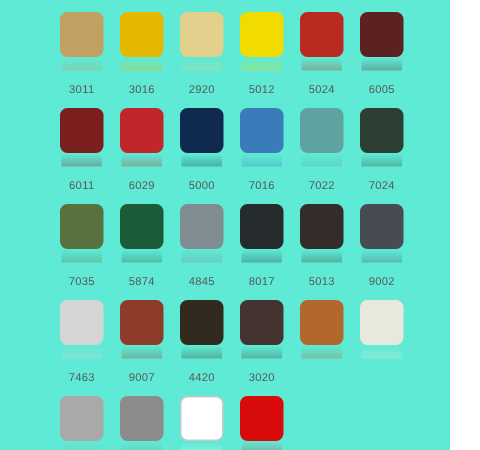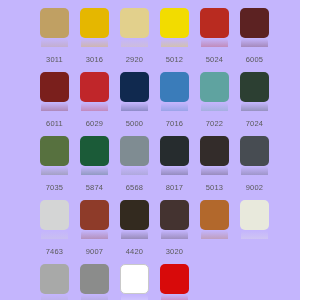--- a/index.html
+++ b/index.html
@@ -13,21 +13,21 @@
     font-family: "Liberation Sans", sans-serif;
     overflow: hidden;
   }
 
   .palette {
     position: relative;
     width: 300px;
     height: 300px;
     box-sizing: border-box;
     padding: 8px 0 0 0;
-    background: #c4b5fd;
+    background: #5eead4;
   }
 
   .swatch-row {
     display: flex;
     flex-direction: row;
     margin-left: 40px;
     margin-bottom: 0px;
     height: 39px;
   }
 
@@ -175,21 +175,21 @@
           <div class="swatch-reflection" style="background: linear-gradient(rgb(51, 44, 42) 0%, rgba(255, 255, 255, 0) 95%);"></div>
         </div>
         <div class="swatch-cell">
           <div class="swatch-chip" style="background: rgb(71, 76, 82);"></div>
           <div class="swatch-reflection" style="background: linear-gradient(rgb(71, 76, 82) 0%, rgba(255, 255, 255, 0) 95%);"></div>
         </div>
       </div>
       <div class="label-row">
         <div class="label-cell">7035</div>
         <div class="label-cell">5874</div>
-        <div class="label-cell">6568</div>
+        <div class="label-cell">4845</div>
         <div class="label-cell">8017</div>
         <div class="label-cell">5013</div>
         <div class="label-cell">9002</div>
       </div>
       <div class="swatch-row">
         <div class="swatch-cell">
           <div class="swatch-chip" style="background: rgb(212, 213, 213);"></div>
           <div class="swatch-reflection" style="background: linear-gradient(rgb(212, 213, 213) 0%, rgba(255, 255, 255, 0) 95%);"></div>
         </div>
         <div class="swatch-cell">

